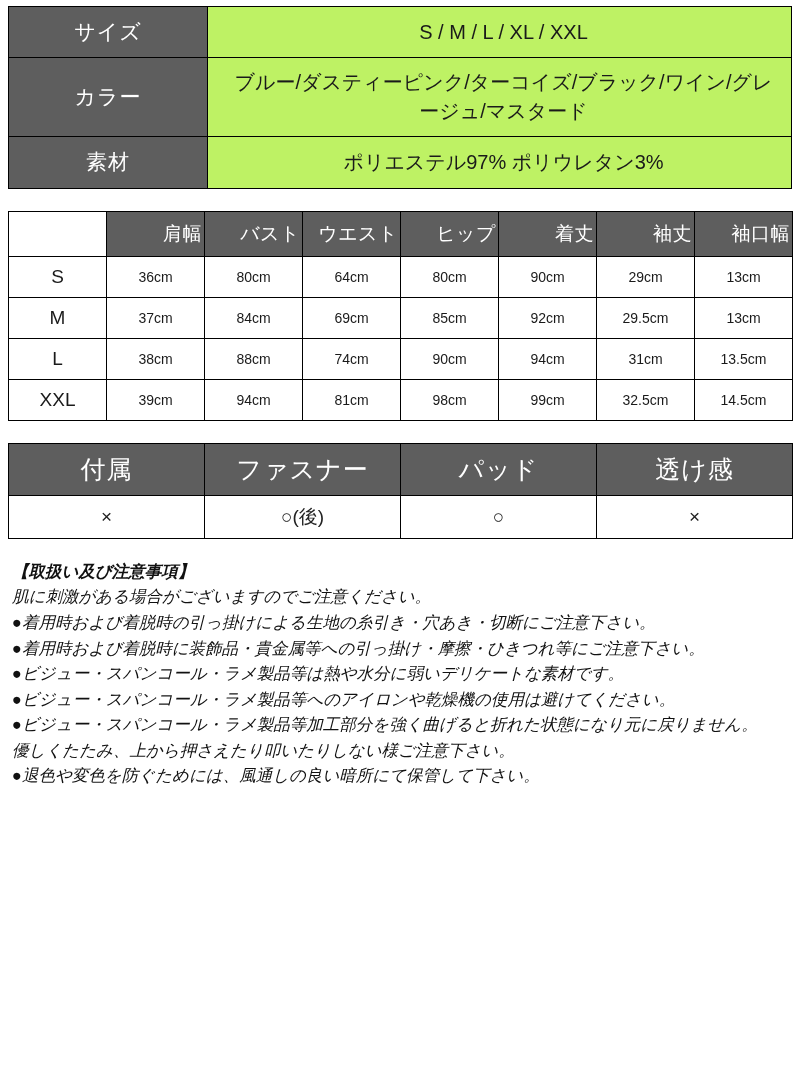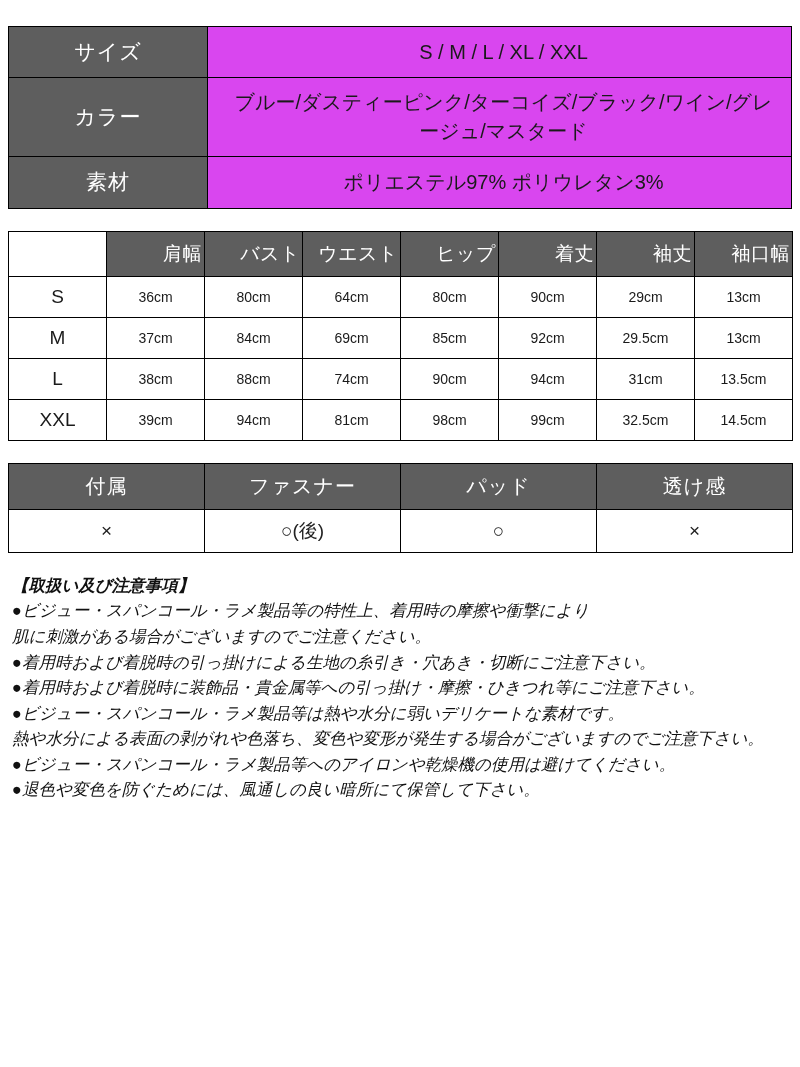--- a/index.html
+++ b/index.html
@@ -12,21 +12,20 @@
     height: 1067px;
     font-family: "Liberation Sans", sans-serif;
     color: #222222;
     position: relative;
     overflow: hidden;
   }
   .page {
     width: 792px;
     box-sizing: border-box;
     padding: 6px 8px 0 8px;
-    margin-top: 20px;
   }
 
   
   table {
     border-collapse: collapse;
     width: 784px;
     table-layout: fixed;
   }
   td, th {
     border: 1px solid #000000;
@@ -42,21 +41,21 @@
     line-height: 1.45;
   }
   .spec-table td.label {
     width: 186px;
     background: #5e5e5e;
     color: #ffffff;
     font-size: 21px;
     letter-spacing: 1px;
   }
   .spec-table td.value {
-    background: #d946ef;
+    background: #bef264;
     color: #1a1a1a;
     padding-left: 22px;
     padding-right: 14px;
   }
 
   
   .measure-wrap { margin-top: 22px; }
   .measure-table th {
     background: #5e5e5e;
     color: #ffffff;
@@ -81,21 +80,21 @@
 
   
   .feature-wrap { margin-top: 22px; }
   .feature-table td {
     font-size: 19px;
     padding: 8px 2px;
   }
   .feature-table td.head {
     background: #5e5e5e;
     color: #ffffff;
-    font-size: 20px;
+    font-size: 25px;
     letter-spacing: 1px;
     padding: 9px 2px;
   }
   .feature-table td.val {
     background: #ffffff;
     font-size: 19px;
     padding: 8px 2px;
   }
   .feature-table.second { border-top: none; }
 
@@ -222,23 +221,23 @@
           <td class="val">○</td>
           <td class="val">×</td>
         </tr>
       </tbody>
     </table>
 
   </div>
 
   <div class="notes">
     <p class="title">【取扱い及び注意事項】</p>
-    <p>●ビジュー・スパンコール・ラメ製品等の特性上、着用時の摩擦や衝撃により</p>
     <p>肌に刺激がある場合がございますのでご注意ください。</p>
     <p>●着用時および着脱時の引っ掛けによる生地の糸引き・穴あき・切断にご注意下さい。</p>
     <p>●着用時および着脱時に装飾品・貴金属等への引っ掛け・摩擦・ひきつれ等にご注意下さい。</p>
     <p>●ビジュー・スパンコール・ラメ製品等は熱や水分に弱いデリケートな素材です。</p>
-    <p>熱や水分による表面の剥がれや色落ち、変色や変形が発生する場合がございますのでご注意下さい。</p>
     <p>●ビジュー・スパンコール・ラメ製品等へのアイロンや乾燥機の使用は避けてください。</p>
+    <p>●ビジュー・スパンコール・ラメ製品等加工部分を強く曲げると折れた状態になり元に戻りません。</p>
+    <p>優しくたたみ、上から押さえたり叩いたりしない様ご注意下さい。</p>
     <p>●退色や変色を防ぐためには、風通しの良い暗所にて保管して下さい。</p>
   </div>
 
 </div>
 
 </body></html>

